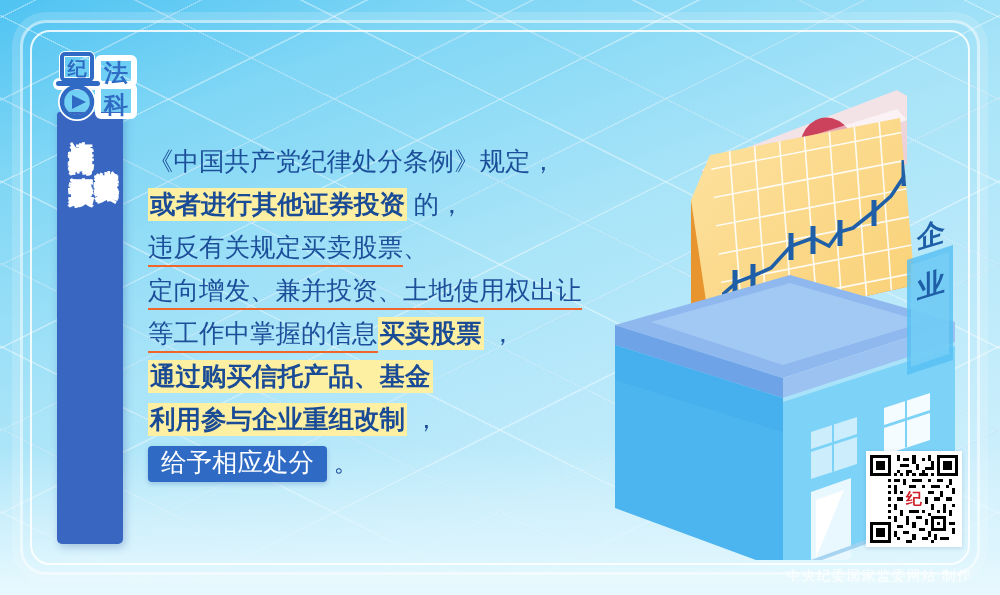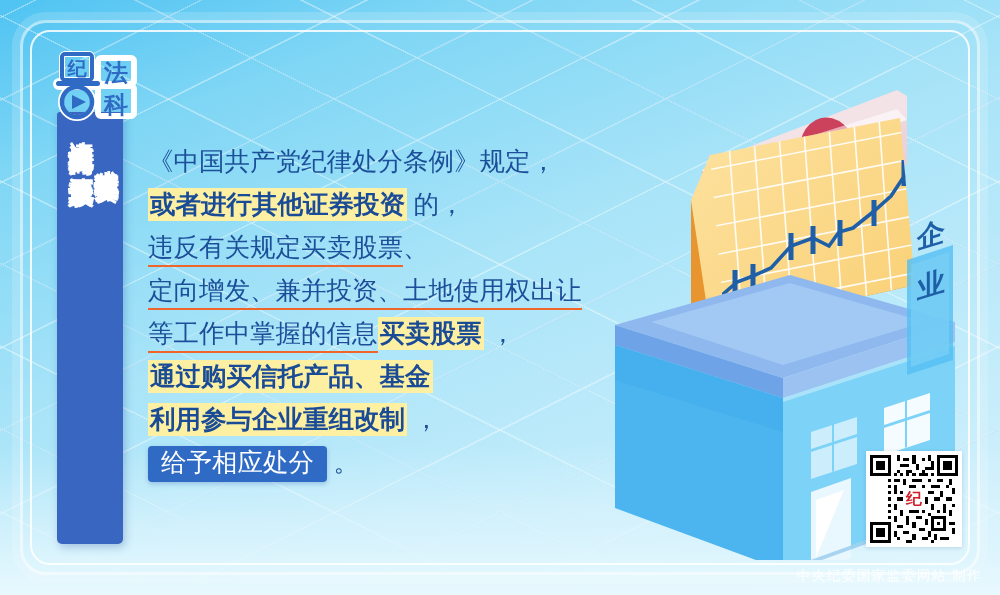--- a/index.html
+++ b/index.html
@@ -141,21 +141,21 @@
     position: absolute; right: 38px; bottom: 48px;
     width: 96px; height: 96px;
     background: #fff; padding: 4px;
     z-index: 8;
     box-shadow: 0 1px 4px rgba(20,70,130,.18);
   }
   .qr-wrap svg { display:block; }
 
   
   .credit {
-    position: absolute; right: 18px; bottom: 10px;
+    position: absolute; right: 28px; bottom: 10px;
     font-size: 13.5px; color: #ffffff;
     letter-spacing: 1.5px;
     font-family: "Liberation Sans", sans-serif;
     opacity: .96;
     z-index: 8;
   }
 </style>
 </head>
 <body>
 

